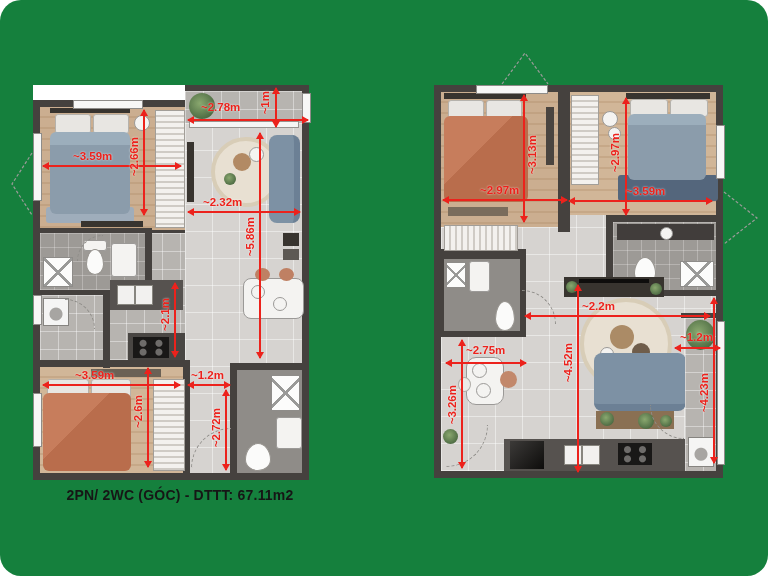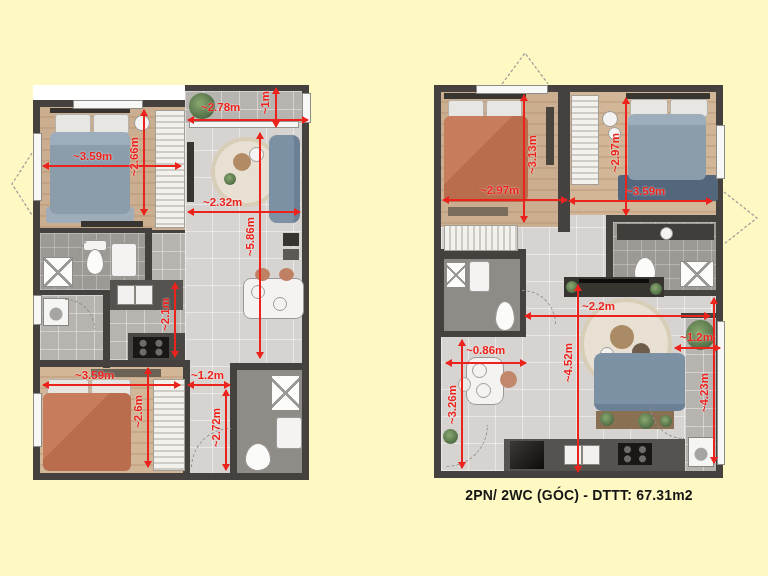--- a/index.html
+++ b/index.html
@@ -1,21 +1,21 @@
 <!DOCTYPE html>
 <html><head>
 <meta charset="utf-8">
 <style>
   :root{
     --red:#ec221c; --wall:#45413e; --wood:#c6a98a; --wood2:#ccb093;
     --tile:#d6d3d0; --btile:#b7b4b0; --bath:#9d9a96; --bath2:#8f8c88;
   }
   html,body{margin:0;padding:0;background:#fff;}
-  .canvas{position:relative;width:768px;height:576px;background:#fef9c3;overflow:hidden;
-          font-family:"Liberation Sans",sans-serif;}
+  .canvas{position:relative;width:768px;height:576px;background:#15803d;overflow:hidden;
+          font-family:"Liberation Sans",sans-serif;border-radius:21px;}
   .a{position:absolute;}
   .plan{position:absolute;background:var(--wall);}
   .wood{background:repeating-linear-gradient(to bottom,#cbae90 0 9px,#c1a282 9px 11px);}
   .wood2{background:repeating-linear-gradient(to bottom,#d1b698 0 9px,#c6a888 9px 11px);}
   .tile{background-color:var(--tile);
         background-image:linear-gradient(to right,rgba(255,255,255,.45) 1px,transparent 1px),
                          linear-gradient(to bottom,rgba(255,255,255,.45) 1px,transparent 1px);
         background-size:27px 27px;}
   .btile{background-color:var(--btile);
         background-image:linear-gradient(to right,rgba(255,255,255,.4) 1px,transparent 1px),
@@ -185,20 +185,21 @@
     <span class="dl dlr" style="left:127px;top:213px">~2.1m</span>
     <i class="dlh" style="left:10px;top:299px;width:137px"></i>
     <span class="dl" style="left:42px;top:285px">~3.59m</span>
     <i class="dlv" style="left:114px;top:283px;height:99px"></i>
     <span class="dl dlr" style="left:100px;top:310px">~2.6m</span>
     <i class="dlh" style="left:155px;top:299px;width:42px"></i>
     <span class="dl" style="left:158px;top:285px">~1.2m</span>
     <i class="dlv" style="left:192px;top:305px;height:80px"></i>
     <span class="dl dlr" style="left:178px;top:323px">~2.72m</span>
   </section>
+  <div class="caption" style="left:40px;top:487px;width:280px">2PN/ 2WC (GÓC) - DTTT: 67.11m2</div>
 
   <section class="plan" style="left:434px;top:85px;width:289px;height:393px">
 
     <div class="a tile" style="left:7px;top:7px;width:275px;height:379px"></div>
 
     <div class="a wood" style="left:7px;top:7px;width:117px;height:135px"></div>
     <div class="a wood2" style="left:136px;top:7px;width:146px;height:123px"></div>
 
     <div class="a wall" style="left:124px;top:7px;width:12px;height:140px"></div>
     <div class="a wall" style="left:4px;top:164px;width:88px;height:6px"></div>
@@ -285,25 +286,24 @@
     <span class="dl" style="left:46px;top:100px">~2.97m</span>
     <i class="dlv" style="left:89px;top:10px;height:127px"></i>
     <span class="dl dlr" style="left:93px;top:50px">~3.13m</span>
     <i class="dlv" style="left:191px;top:13px;height:117px"></i>
     <span class="dl dlr" style="left:176px;top:48px">~2.97m</span>
     <i class="dlh" style="left:135px;top:115px;width:143px"></i>
     <span class="dl" style="left:192px;top:101px">~3.59m</span>
     <i class="dlh" style="left:91px;top:230px;width:185px"></i>
     <span class="dl" style="left:148px;top:216px">~2.2m</span>
     <i class="dlh" style="left:12px;top:277px;width:80px"></i>
-    <span class="dl" style="left:32px;top:260px">~0.86m</span>
+    <span class="dl" style="left:32px;top:260px">~2.75m</span>
     <i class="dlv" style="left:27px;top:255px;height:128px"></i>
     <span class="dl dlr" style="left:13px;top:300px">~3.26m</span>
     <i class="dlv" style="left:143px;top:200px;height:187px"></i>
     <span class="dl dlr" style="left:129px;top:258px">~4.52m</span>
     <i class="dlh" style="left:241px;top:262px;width:45px"></i>
     <span class="dl" style="left:246px;top:247px">~1.2m</span>
     <i class="dlv" style="left:279px;top:213px;height:165px"></i>
     <span class="dl dlr" style="left:265px;top:288px">~4.23m</span>
   </section>
-  <div class="caption" style="left:434px;top:487px;width:290px">2PN/ 2WC (GÓC) - DTTT: 67.31m2</div>
 
 </div>
 
 </body></html>

